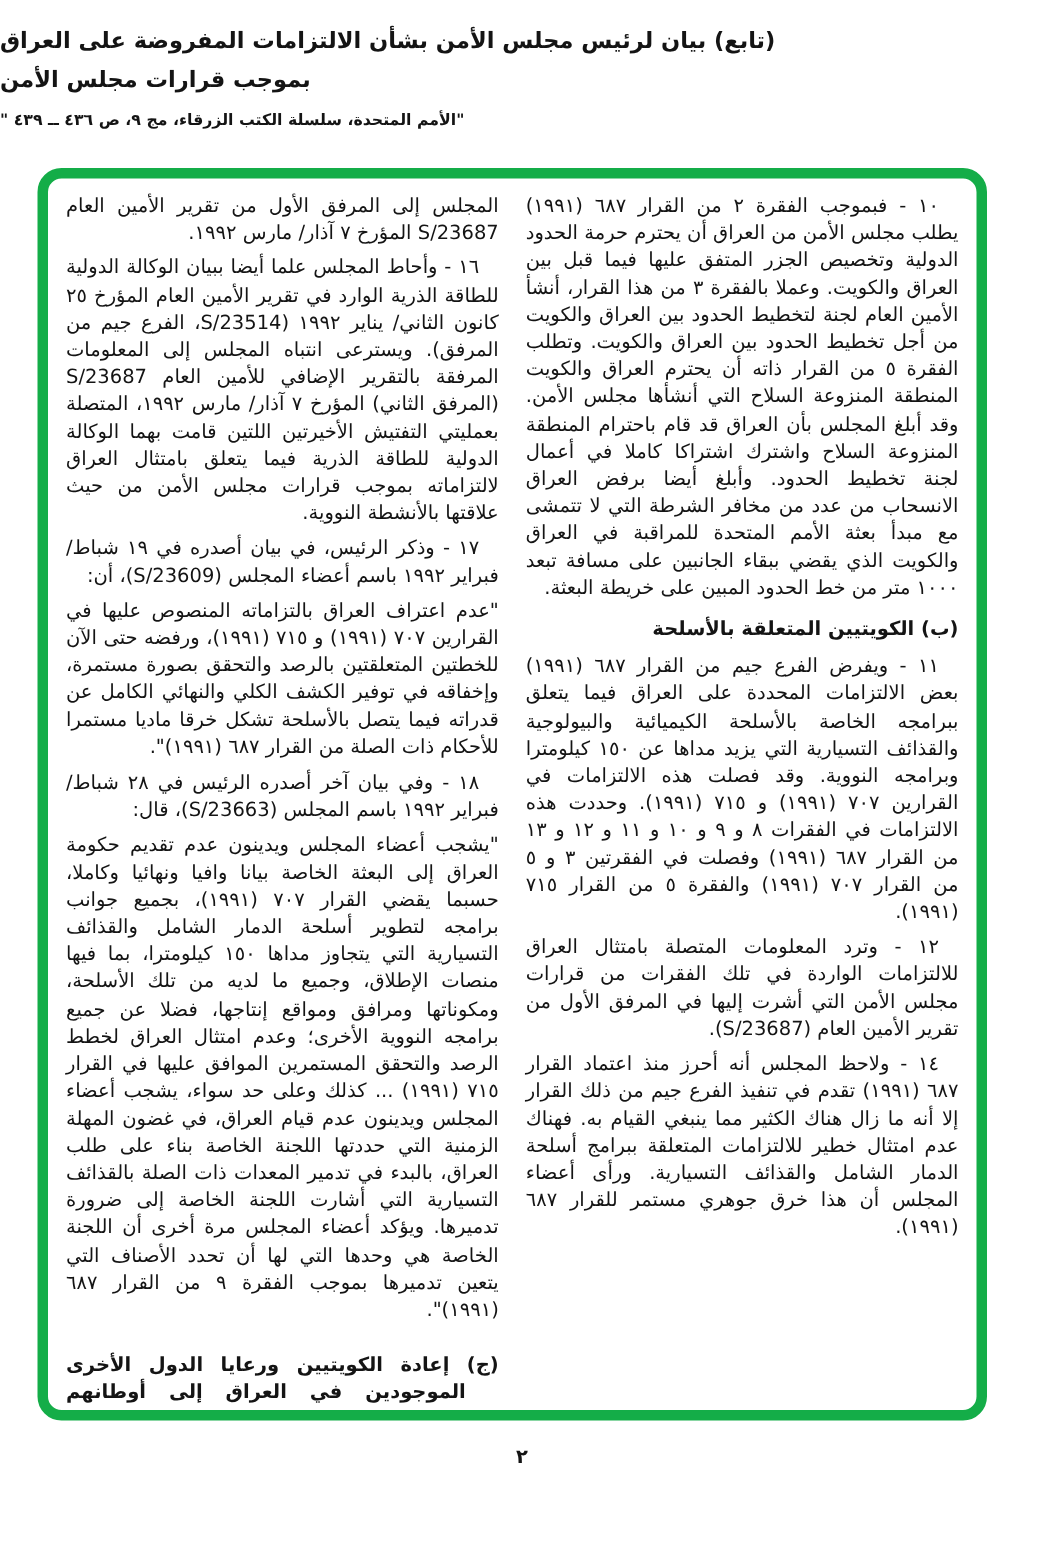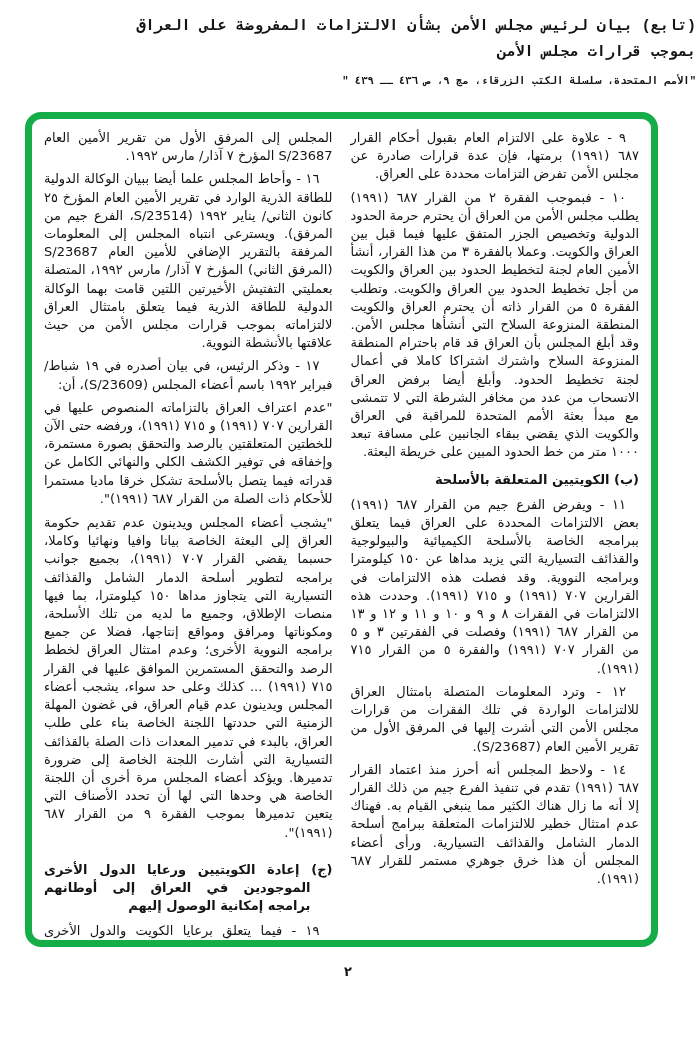--- a/index.html
+++ b/index.html
@@ -3,21 +3,21 @@
 <meta charset="utf-8">
 <style>
   :root { --green: #14ad48; --ink: #141414; }
   html,body { margin:0; padding:0; }
   body {
     width:696px; height:1038px; position:relative;
     background:#ffffff; color:var(--ink);
     font-family:"DejaVu Sans", sans-serif;
     overflow:hidden;
   }
-  .header { direction:rtl; text-align:right; padding-top:14px;font-family:Liberation Mono, monospace; }
+  .header { direction:rtl; text-align:left; padding-top:14px; }
   .header .title-line { font-weight:bold; font-size:15px; line-height:1.75; }
   .header .source-line { font-weight:bold; font-size:10.5px; margin-top:7px; }
 
   .frame {
     position:absolute; left:25px; top:112px;
     width:633px; height:835px;
     border:7px solid var(--green);
     border-radius:16px;
     padding:10px 12px 6px;
     box-sizing:border-box;
@@ -47,34 +47,34 @@
 <header class="header">
   <div class="title-line">(تابع) بيان لرئيس مجلس الأمن بشأن الالتزامات المفروضة على العراق</div>
   <div class="title-line">بموجب قرارات مجلس الأمن</div>
   <div class="source-line">"الأمم المتحدة، سلسلة الكتب الزرقاء، مج ٩، ص ٤٣٦ ــ ٤٣٩ "</div>
 </header>
 
 <div class="frame">
   <div class="columns">
 
     <div class="col">
-      <p class="para">٩ -  علاوة على الالتزام العام بقبول أحكام القرار ٦٨٧ (١٩٩١) برمتها، فإن عدة قرارات صادرة عن مجلس الأمن تفرض التزامات محددة على العراق.</p>
       <p class="para">١٠ -  فبموجب الفقرة ٢ من القرار ٦٨٧ (١٩٩١) يطلب مجلس الأمن من العراق أن يحترم حرمة الحدود الدولية وتخصيص الجزر المتفق عليها فيما قبل بين العراق والكويت. وعملا بالفقرة ٣ من هذا القرار، أنشأ الأمين العام لجنة لتخطيط الحدود بين العراق والكويت من أجل تخطيط الحدود بين العراق والكويت. وتطلب الفقرة ٥ من القرار ذاته أن يحترم العراق والكويت المنطقة المنزوعة السلاح التي أنشأها مجلس الأمن. وقد أبلغ المجلس بأن العراق قد قام باحترام المنطقة المنزوعة السلاح واشترك اشتراكا كاملا في أعمال لجنة تخطيط الحدود. وأبلغ أيضا برفض العراق الانسحاب من عدد من مخافر الشرطة التي لا تتمشى مع مبدأ بعثة الأمم المتحدة للمراقبة في العراق والكويت الذي يقضي ببقاء الجانبين على مسافة تبعد ١٠٠٠ متر من خط الحدود المبين على خريطة البعثة.</p>
       <div class="sub-heading">(ب)  الكويتيين المتعلقة بالأسلحة</div>
       <p class="para">١١ -  ويفرض الفرع جيم من القرار ٦٨٧ (١٩٩١) بعض الالتزامات المحددة على العراق فيما يتعلق ببرامجه الخاصة بالأسلحة الكيميائية والبيولوجية والقذائف التسيارية التي يزيد مداها عن ١٥٠ كيلومترا وبرامجه النووية. وقد فصلت هذه الالتزامات في القرارين ٧٠٧ (١٩٩١) و ٧١٥ (١٩٩١). وحددت هذه الالتزامات في الفقرات ٨ و ٩ و ١٠ و ١١ و ١٢ و ١٣ من القرار ٦٨٧ (١٩٩١) وفصلت في الفقرتين ٣ و ٥ من القرار ٧٠٧ (١٩٩١) والفقرة ٥ من القرار ٧١٥ (١٩٩١).</p>
       <p class="para">١٢ -  وترد المعلومات المتصلة بامتثال العراق للالتزامات الواردة في تلك الفقرات من قرارات مجلس الأمن التي أشرت إليها في المرفق الأول من تقرير الأمين العام (S/23687).</p>
       <p class="para">١٤ -  ولاحظ المجلس أنه أحرز منذ اعتماد القرار ٦٨٧ (١٩٩١) تقدم في تنفيذ الفرع جيم من ذلك القرار إلا أنه ما زال هناك الكثير مما ينبغي القيام به. فهناك عدم امتثال خطير للالتزامات المتعلقة ببرامج أسلحة الدمار الشامل والقذائف التسيارية. ورأى أعضاء المجلس أن هذا خرق جوهري مستمر للقرار ٦٨٧ (١٩٩١).</p>
 
     </div>
 
     <div class="col">
       <p class="para-cont">المجلس إلى المرفق الأول من تقرير الأمين العام S/23687 المؤرخ ٧ آذار/ مارس ١٩٩٢.</p>
       <p class="para">١٦ -  وأحاط المجلس علما أيضا ببيان الوكالة الدولية للطاقة الذرية الوارد في تقرير الأمين العام المؤرخ ٢٥ كانون الثاني/ يناير ١٩٩٢ (S/23514، الفرع جيم من المرفق). ويسترعى انتباه المجلس إلى المعلومات المرفقة بالتقرير الإضافي للأمين العام S/23687 (المرفق الثاني) المؤرخ ٧ آذار/ مارس ١٩٩٢، المتصلة بعمليتي التفتيش الأخيرتين اللتين قامت بهما الوكالة الدولية للطاقة الذرية فيما يتعلق بامتثال العراق لالتزاماته بموجب قرارات مجلس الأمن من حيث علاقتها بالأنشطة النووية.</p>
       <p class="para">١٧ -  وذكر الرئيس، في بيان أصدره في ١٩ شباط/ فبراير ١٩٩٢ باسم أعضاء المجلس (S/23609)، أن:</p>
       <p class="quote">"عدم اعتراف العراق بالتزاماته المنصوص عليها في القرارين ٧٠٧ (١٩٩١) و ٧١٥ (١٩٩١)، ورفضه حتى الآن للخطتين المتعلقتين بالرصد والتحقق بصورة مستمرة، وإخفاقه في توفير الكشف الكلي والنهائي الكامل عن قدراته فيما يتصل بالأسلحة تشكل خرقا ماديا مستمرا للأحكام ذات الصلة من القرار ٦٨٧ (١٩٩١)".</p>
+      <p class="para">١٨ -  وفي بيان آخر أصدره الرئيس في ٢٨ شباط/ فبراير ١٩٩٢ باسم المجلس (S/23663)، قال:</p>
       <p class="quote">"يشجب أعضاء المجلس ويدينون عدم تقديم حكومة العراق إلى البعثة الخاصة بيانا وافيا ونهائيا وكاملا، حسبما يقضي القرار ٧٠٧ (١٩٩١)، بجميع جوانب برامجه لتطوير أسلحة الدمار الشامل والقذائف التسيارية التي يتجاوز مداها ١٥٠ كيلومترا، بما فيها منصات الإطلاق، وجميع ما لديه من تلك الأسلحة، ومكوناتها ومرافق ومواقع إنتاجها، فضلا عن جميع برامجه النووية الأخرى؛ وعدم امتثال العراق لخطط الرصد والتحقق المستمرين الموافق عليها في القرار ٧١٥ (١٩٩١) ... كذلك وعلى حد سواء، يشجب أعضاء المجلس ويدينون عدم قيام العراق، في غضون المهلة الزمنية التي حددتها اللجنة الخاصة بناء على طلب العراق، بالبدء في تدمير المعدات ذات الصلة بالقذائف التسيارية التي أشارت اللجنة الخاصة إلى ضرورة تدميرها. ويؤكد أعضاء المجلس مرة أخرى أن اللجنة الخاصة هي وحدها التي لها أن تحدد الأصناف التي يتعين تدميرها بموجب الفقرة ٩ من القرار ٦٨٧ (١٩٩١)".</p>
       <div class="spacer-sm"></div>
       <div class="sub-heading">(ج)  إعادة الكويتيين ورعايا الدول الأخرى الموجودين في العراق إلى أوطانهم برامجه إمكانية الوصول إليهم</div>
       <p class="para">١٩ -  فيما يتعلق برعايا الكويت والدول الأخرى الموجودين في العراق، تفرض قرارات مجلس الأمن ٦٦٤ (١٩٩٠)، و ٦٦٦ (١٩٩٠)، و ٦٦٧ (١٩٩٠)، و ٦٧٤ (١٩٩٠)، و ٦٨٦ (١٩٩١)، و ٦٨٧ (١٩٩١) التزاما على العراق بإطلاق سراحهم، وتسهيل عودتهم إلى أوطانهم، والترتيب</p>
     </div>
 
   </div>
 </div>
 
 <div class="page-number">٢</div>

